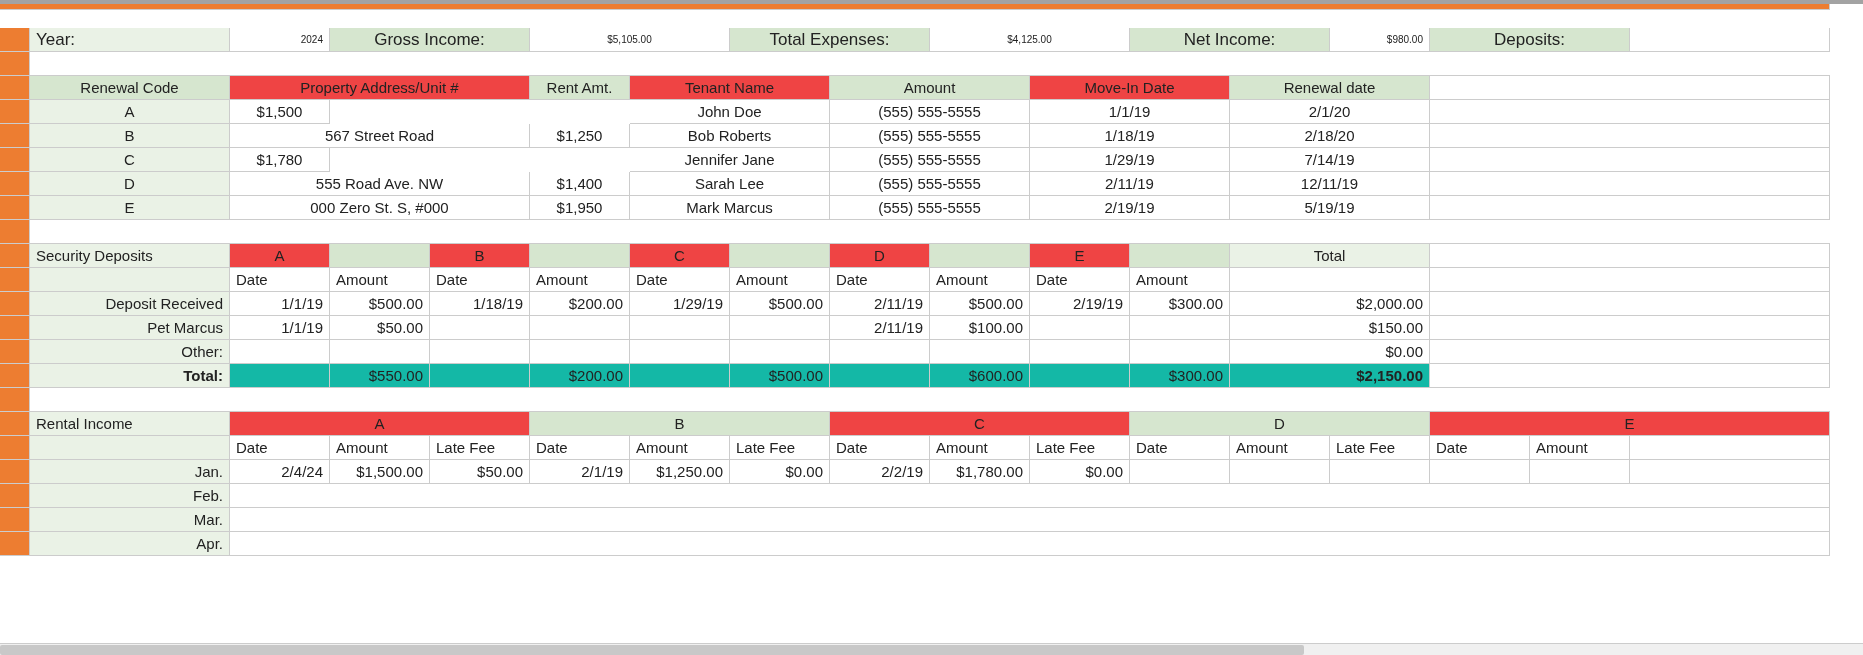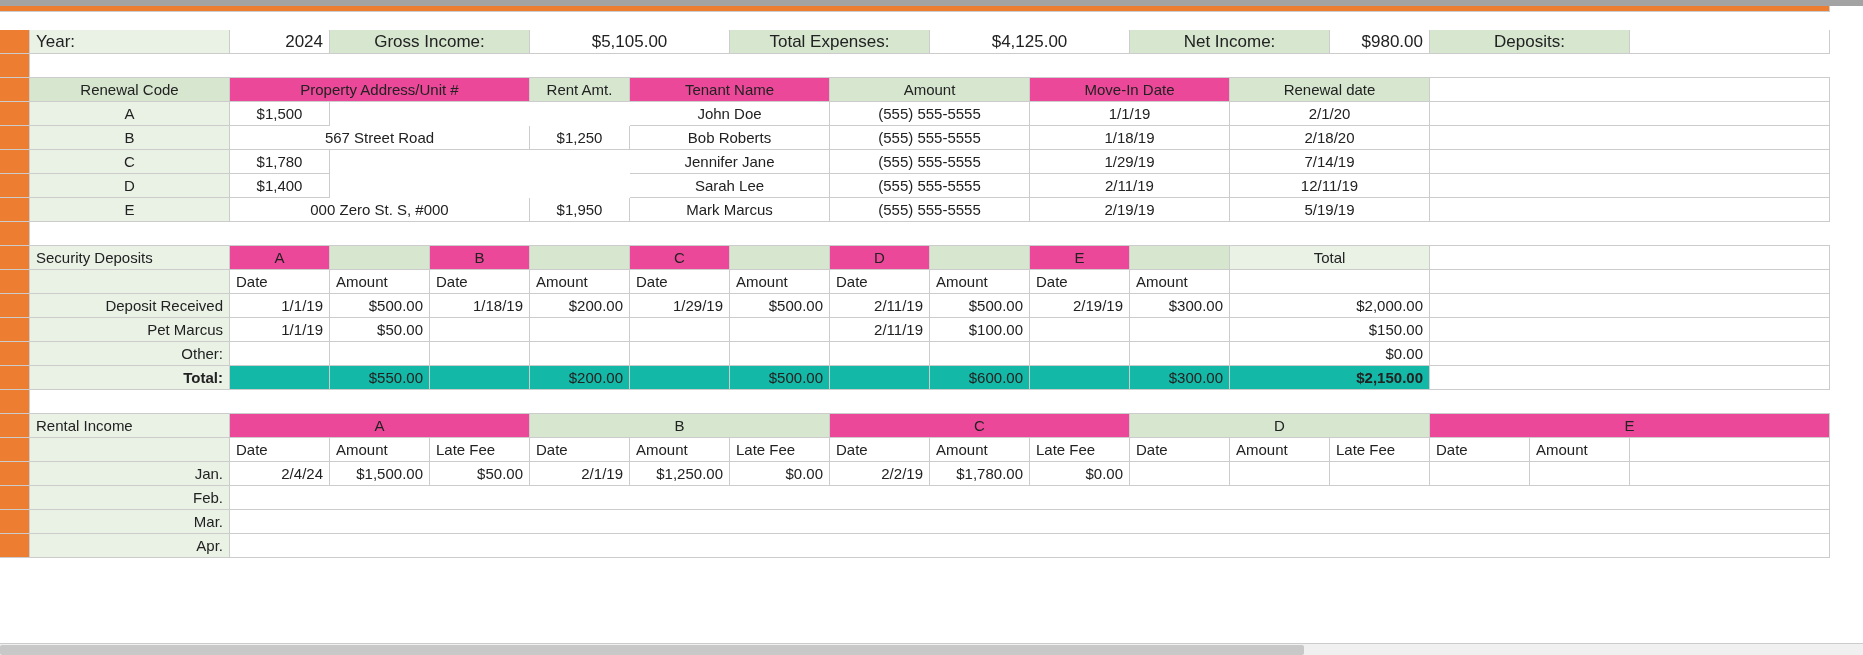--- a/index.html
+++ b/index.html
@@ -7,42 +7,42 @@
     font-family: "Segoe UI", Arial, sans-serif;
     font-size: 15px;
     background: #fff;
     color: #222;
     overflow-x:auto;
   }
   .sheet {
     display: grid;
     grid-template-columns: 10px 20px 200px 100px 100px 100px 100px 100px 100px 100px 100px 100px 100px 100px 100px 100px 100px 100px 100px;
     grid-auto-rows: 24px;
-    border-top: 6px solid #a3a3a3;
+    border-top: 4px solid #a3a3a3;
   }
   .cell {
     border-right: 1px solid #ccc;
     border-bottom: 1px solid #ccc;
     padding: 2px 6px;
     white-space: nowrap;
     overflow: hidden;
     display:flex;
     align-items:center;
   }
   .orange-bar { background:#ed7d31; }
   .green { background:#d6e6cf; }
   .lightgreen { background:#eaf2e6; }
-  .mediumgreen { background:#ec4899; }
+  .mediumgreen { background:#ef4444; }
   .peach { background:#14b8a6; }
   .l { justify-content:flex-start; }
   .c { justify-content:center; }
   .r { justify-content:flex-end; }
   .bold { font-weight:600; }
   .header-label { font-size:17px; }
-  .header-value { font-size:17px; }
+  .header-value { font-size:10px; }
   .empty-white { background:#fff; }
   .scrollbar-bottom {
     position:fixed;
     bottom:0; left:0; right:0; height:12px;
     background:#f0f0f0;
     border-top:1px solid #ccc;
   }
   .scrollbar-bottom-thumb {
     position:absolute; left:0; top:1px; height:10px; width:70%;
     background:#c8c8c8; border-radius:2px;
@@ -110,20 +110,21 @@
 <div class="cell c">$1,780</div>
 <div class="cell c" style="grid-column:8/10;">Jennifer Jane</div>
 <div class="cell c" style="grid-column:10/12;">(555) 555-5555</div>
 <div class="cell c" style="grid-column:12/14;">1/29/19</div>
 <div class="cell c" style="grid-column:14/16;">7/14/19</div>
 <div class="cell" style="grid-column:16/20;"></div>
 
 <div class="cell orange-bar"></div>
     <div class="cell orange-bar"></div>
 <div class="cell lightgreen c">D</div>
+<div class="cell c" style="grid-column:4/7;">555 Road Ave. NW</div>
 <div class="cell c">$1,400</div>
 <div class="cell c" style="grid-column:8/10;">Sarah Lee</div>
 <div class="cell c" style="grid-column:10/12;">(555) 555-5555</div>
 <div class="cell c" style="grid-column:12/14;">2/11/19</div>
 <div class="cell c" style="grid-column:14/16;">12/11/19</div>
 <div class="cell" style="grid-column:16/20;"></div>
 
 <div class="cell orange-bar"></div>
     <div class="cell orange-bar"></div>
 <div class="cell lightgreen c">E</div>

